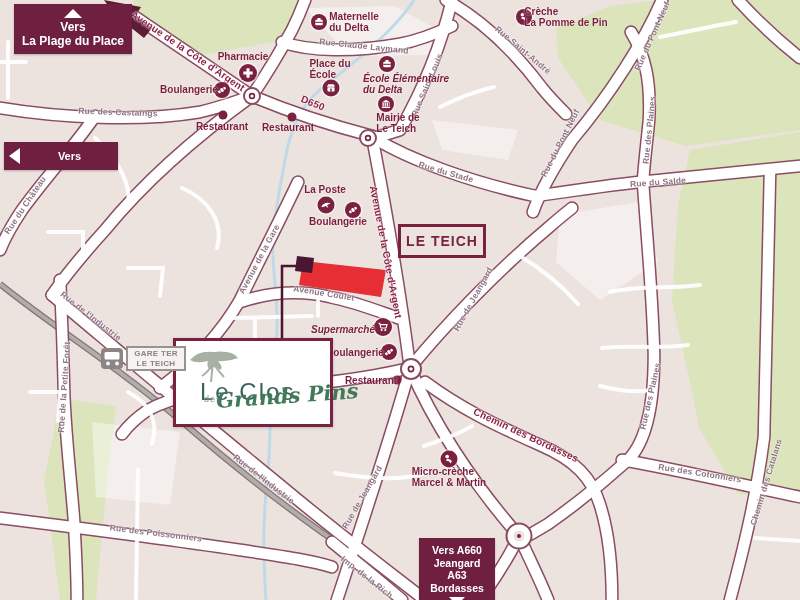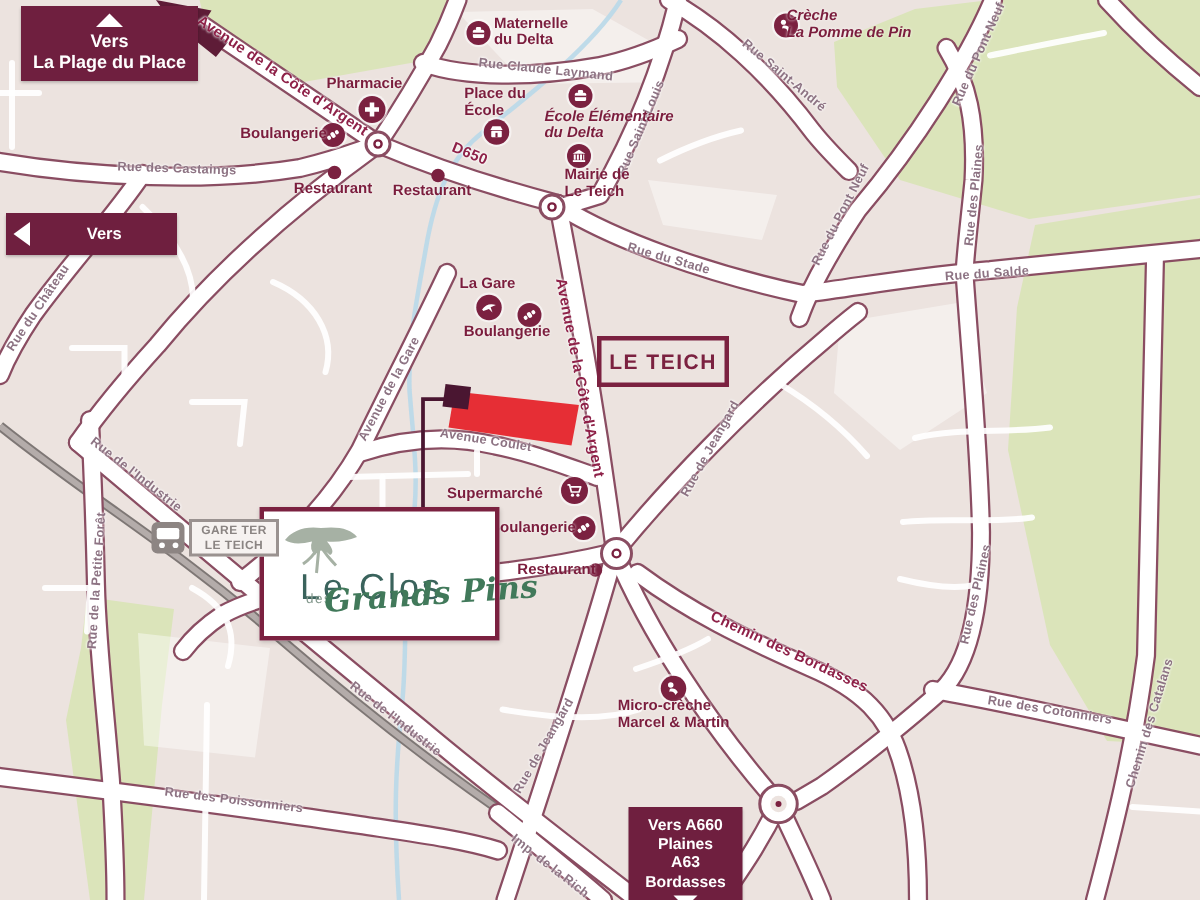--- a/index.html
+++ b/index.html
@@ -292,52 +292,52 @@
       <div class="poi-label" style="left: 398px; top: 123px;">
         <div>Mairie de</div>
         <div>Le Teich</div>
       </div>
       <div class="poi-icon" style="left: 524px; top: 17px; height: 16px; width: 16px;">
         <svg viewBox="0 0 24 24" width="12" height="12">
           <circle cx="8.6" cy="7.6" r="3.4"></circle>
           <path d="M7.5 12.5c4.5-1.5 8.5.5 9.8 4.2l-3 3.4c-.9-3.3-3.6-5-7.6-4z"></path>
         </svg>
       </div>
-      <div class="poi-label" style="left: 566px; top: 17px; font-style: italic;">
+      <div class="poi-label" style="left: 566px; top: 17px;">
         <div>Crèche</div>
         <div>La Pomme de Pin</div>
       </div>
       <div class="poi-icon" style="left: 326px; top: 205px; height: 17px; width: 17px;">
         <svg viewBox="0 0 24 24" width="13" height="13">
           <path d="M3.5 14.5c4.5-6.5 10.5-8 17-5.5l-6.5 2.8 2.3 6.2-4.4-4.2-6.9 2.4z"></path>
         </svg>
       </div>
       <div class="poi-label" style="left: 325px; top: 190px;">
-        <div>La Gare</div>
+        <div>La Poste</div>
       </div>
       <div class="poi-icon" style="left: 353px; top: 210px; height: 16px; width: 16px;">
         <svg viewBox="0 0 24 24" width="12" height="12">
           <g transform="rotate(-35 12 12)">
             <rect x="3.2" y="9.2" width="5" height="5.6" rx="2.4"></rect>
             <rect x="9.2" y="7.8" width="5.6" height="8.4" rx="2.8"></rect>
             <rect x="15.8" y="9.2" width="5" height="5.6" rx="2.4"></rect>
           </g>
         </svg>
       </div>
       <div class="poi-label" style="left: 338px; top: 222px;">
         <div>Boulangerie</div>
       </div>
       <div class="poi-icon" style="left: 383px; top: 327px; height: 18px; width: 18px;">
         <svg viewBox="0 0 24 24" width="14" height="14">
           <path d="M4 5.5h2.4l2 8.2h8.8l1.9-5.8H8" fill="none" stroke="#fff" stroke-width="1.9" stroke-linejoin="round"></path>
           <circle cx="9.7" cy="17.3" r="1.8"></circle>
           <circle cx="15.9" cy="17.3" r="1.8"></circle>
         </svg>
       </div>
-      <div class="poi-label" style="left: 330px; top: 330px;">
+      <div class="poi-label" style="left: 343px; top: 330px; font-style: italic;">
         <div>Supermarché</div>
       </div>
       <div class="poi-icon" style="left: 389px; top: 352px; height: 16px; width: 16px;">
         <svg viewBox="0 0 24 24" width="12" height="12">
           <g transform="rotate(-35 12 12)">
             <rect x="3.2" y="9.2" width="5" height="5.6" rx="2.4"></rect>
             <rect x="9.2" y="7.8" width="5.6" height="8.4" rx="2.8"></rect>
             <rect x="15.8" y="9.2" width="5" height="5.6" rx="2.4"></rect>
           </g>
         </svg>
@@ -369,21 +369,21 @@
 
   <div class="badge" id="badge-teste">
     <div class="tri-left"></div>
     <div style="flex:1">
       <div>Vers</div>
     </div>
   </div>
 
   <div class="badge" id="badge-a660">
     <div>Vers A660</div>
-    <div>Plaines</div>
+    <div>Jeangard</div>
     <div>A63 Bordasses</div>
     <div class="tri-down"></div>
   </div>
 
   <div id="town-box">LE TEICH</div>
 
   <div id="logo">
     <svg id="logo-tree" width="58" height="38" viewBox="0 0 58 38">
       <path d="M6,14 Q14,4 30,6 Q48,4 54,12 Q44,16 34,15 Q40,22 36,24 Q30,18 26,24 Q22,20 24,15 Q12,18 6,14z" fill="#a6b1a4"></path>
       <path d="M29,15 L27,36 M29,18 Q24,26 18,30 M29,17 Q34,25 40,31" stroke="#a6b1a4" stroke-width="2" fill="none"></path>

